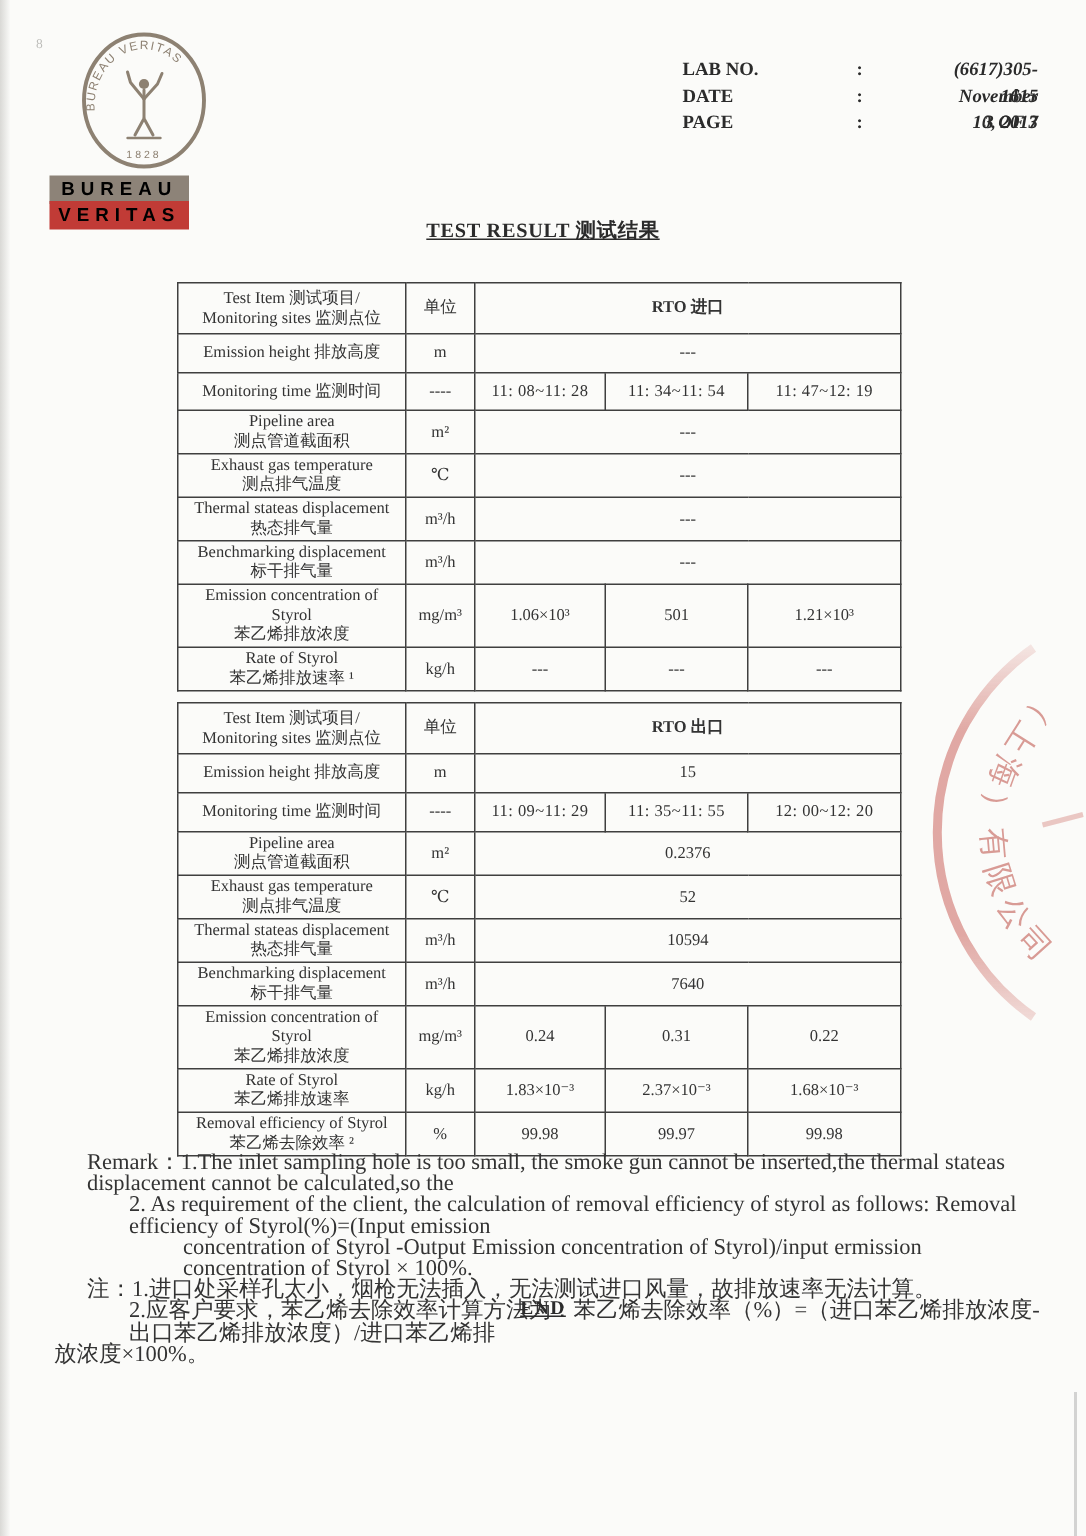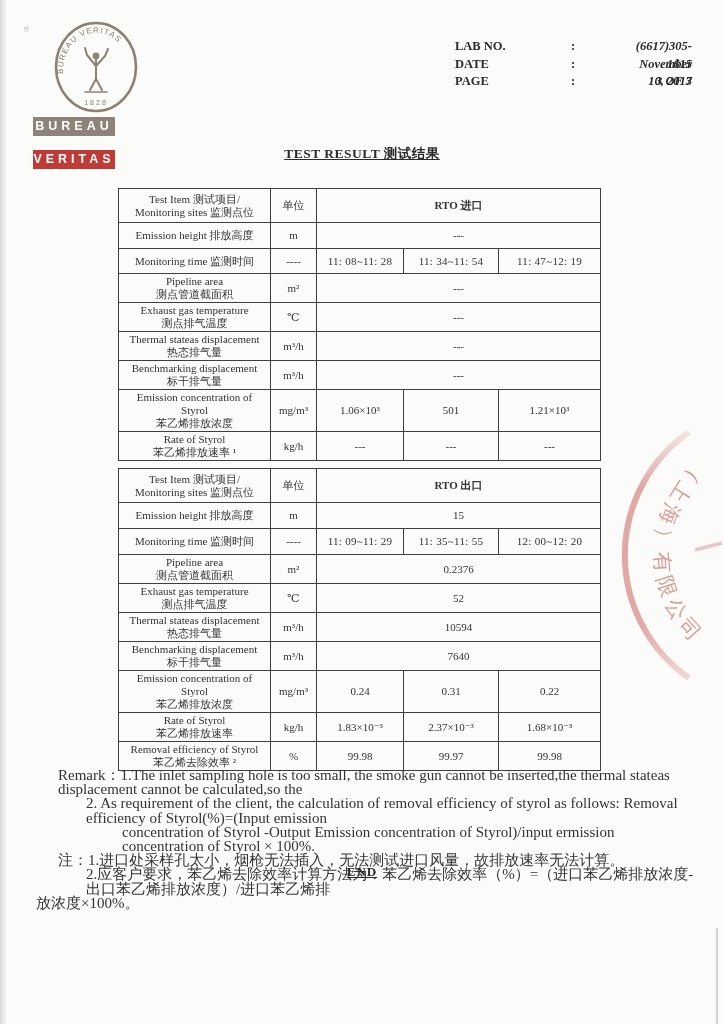--- a/index.html
+++ b/index.html
@@ -11,25 +11,25 @@
   
   .edge-left{position:absolute;left:0;top:0;bottom:0;width:7px;
     background:linear-gradient(to right,rgba(130,128,122,.28),rgba(130,128,122,0));}
   .edge-right-line{position:absolute;left:716px;top:928px;width:2px;height:96px;
     background:rgba(120,120,118,.30);}
   .corner-mark{position:absolute;left:24px;top:24px;font-size:9px;color:#8a8a86;opacity:.55;}
 
   
   .logo{position:absolute;left:30px;top:18px;width:110px;}
   .seal{position:absolute;left:20px;top:2px;}
-  .bar{position:absolute;left:3px;width:82px;height:19px;line-height:19px;
-    text-align:center;color:#ffffff;font-family:"Liberation Sans","DejaVu Sans",sans-serif;
+  .bar{position:absolute;left:3px;width:93px;height:19px;line-height:19px;
+    text-align:center;color:#000000;font-family:"Liberation Sans","DejaVu Sans",sans-serif;
     font-weight:bold;font-size:12.5px;letter-spacing:4px;}
   .bar-bureau{top:99px;background:#8d8378;}
-  .bar-veritas{top:132px;background:#c13b36;text-align:center;}
+  .bar-veritas{top:116px;background:#c13b36;text-align:center;}
 
   
   .meta{position:absolute;left:455px;top:38px;width:237px;
     font-weight:bold;font-size:12.5px;}
   .meta-row{display:flex;height:17.5px;line-height:17.5px;gap:40px;}
   .meta-label{width:76px;}
   .meta-sep{width:14px;text-align:left;}
   .meta-value{flex:1;text-align:right;font-style:italic;}
 
   .doc-title{position:absolute;left:0;top:145px;width:724px;text-align:center;

